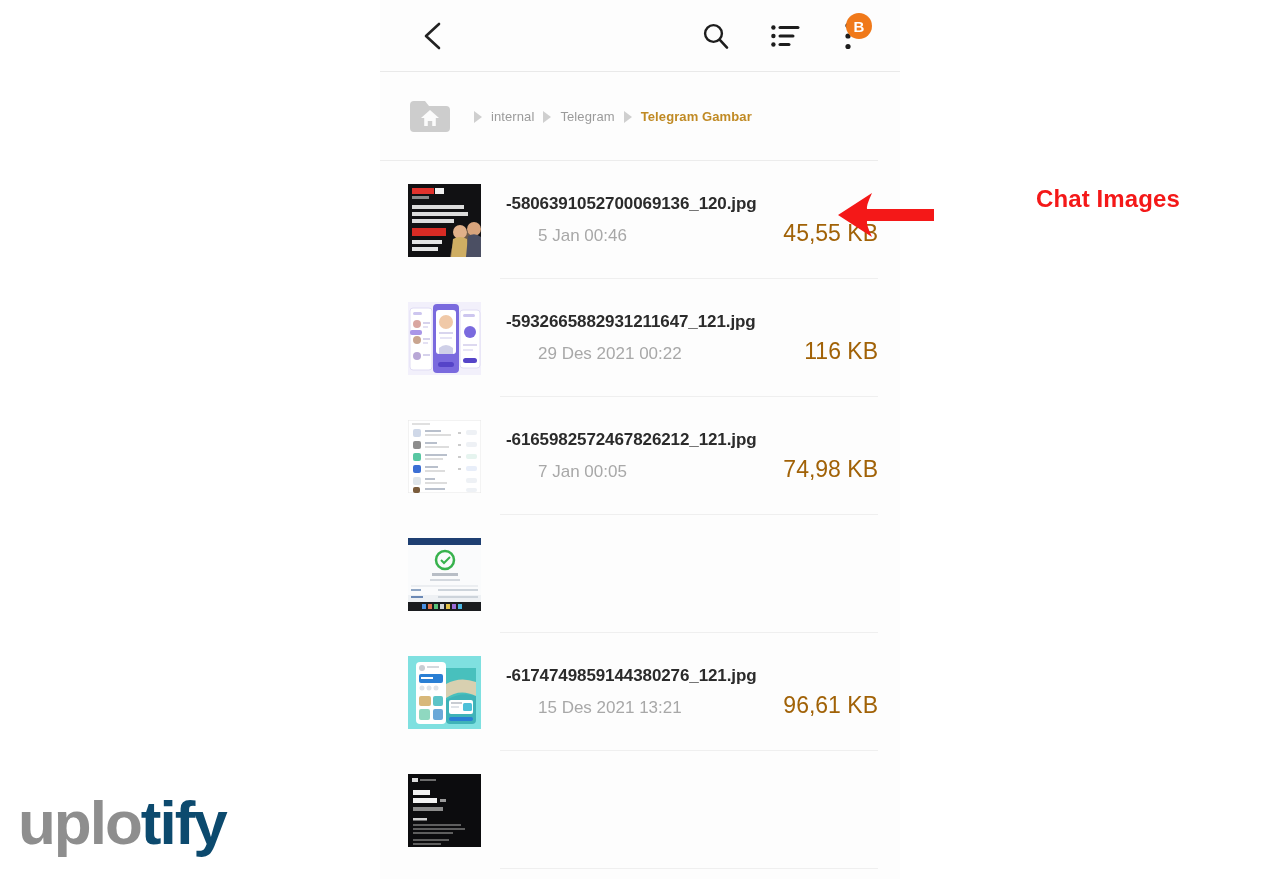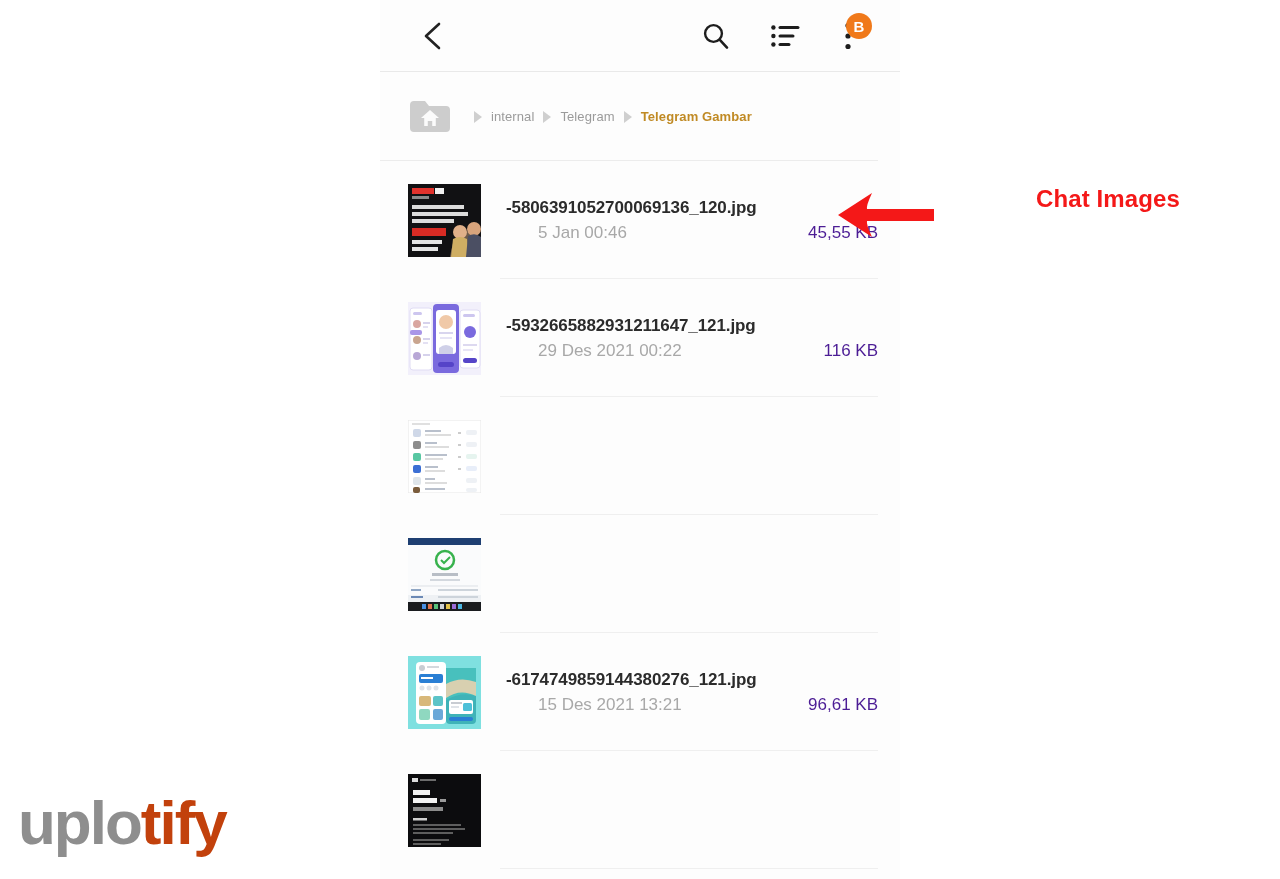--- a/index.html
+++ b/index.html
@@ -177,22 +177,22 @@
     display: flex;
     justify-content: space-between;
     align-items: baseline;
   }
   .file-date {
     font-size: 17px;
     color: #a8a8a8;
     margin-left: 32px;
   }
   .file-size {
-    font-size: 17px;
-    color: #4c1d95;
+    font-size: 23px;
+    color: #a16207;
   }
 
   
   .annotation {
     position: absolute;
     left: 836px;
     top: 183px;
     width: 440px;
     pointer-events: none;
   }
@@ -221,21 +221,21 @@
     position: absolute;
     left: 18px;
     top: 792px;
     font-size: 62px;
     font-weight: bold;
     letter-spacing: -2px;
     line-height: 1;
     user-select: none;
   }
   .wm-a { color: #8e8e8e; }
-  .wm-b { color: #c2410c; }
+  .wm-b { color: #0c4a6e; }
 </style>
 </head>
 <body>
 
 <div class="app-frame">
 
   <div class="toolbar">
     <div class="icon-btn">
       <svg class="back-arrow" viewBox="0 0 26 30">
         <polyline points="18,3 5,15 18,27" fill="none" stroke="#222" stroke-width="2.6" stroke-linecap="round" stroke-linejoin="round"></polyline>
@@ -403,20 +403,27 @@
             <rect x="17" y="62" width="22" height="2" fill="#dddddd"></rect>
             <rect x="58" y="58" width="11" height="5" rx="2" fill="#eef1f5"></rect>
           </g>
           <g>
             <rect x="5" y="67" width="7" height="6" rx="2" fill="#7a5c3c"></rect>
             <rect x="17" y="68" width="20" height="2" fill="#b9c0cc"></rect>
             <rect x="58" y="68" width="11" height="4" rx="2" fill="#eef1f5"></rect>
           </g>
         </svg>
       </div>
+      <div class="file-meta">
+        <div class="file-name">-6165982572467826212_121.jpg</div>
+        <div class="file-sub">
+          <span class="file-date">7 Jan 00:05</span>
+          <span class="file-size">74,98 KB</span>
+        </div>
+      </div>
       <div class="row-rule"></div>
     </div>
 
     <div class="file-row">
       <div class="thumb">
         <svg viewBox="0 0 73 73">
           <rect width="73" height="73" fill="#eef1f4"></rect>
           <rect x="0" y="0" width="73" height="7" fill="#1e3f72"></rect>
           <rect x="0" y="7" width="73" height="50" fill="#fafbfc"></rect>
           <circle cx="37" cy="22" r="9" fill="none" stroke="#37b24d" stroke-width="2.5"></circle>

